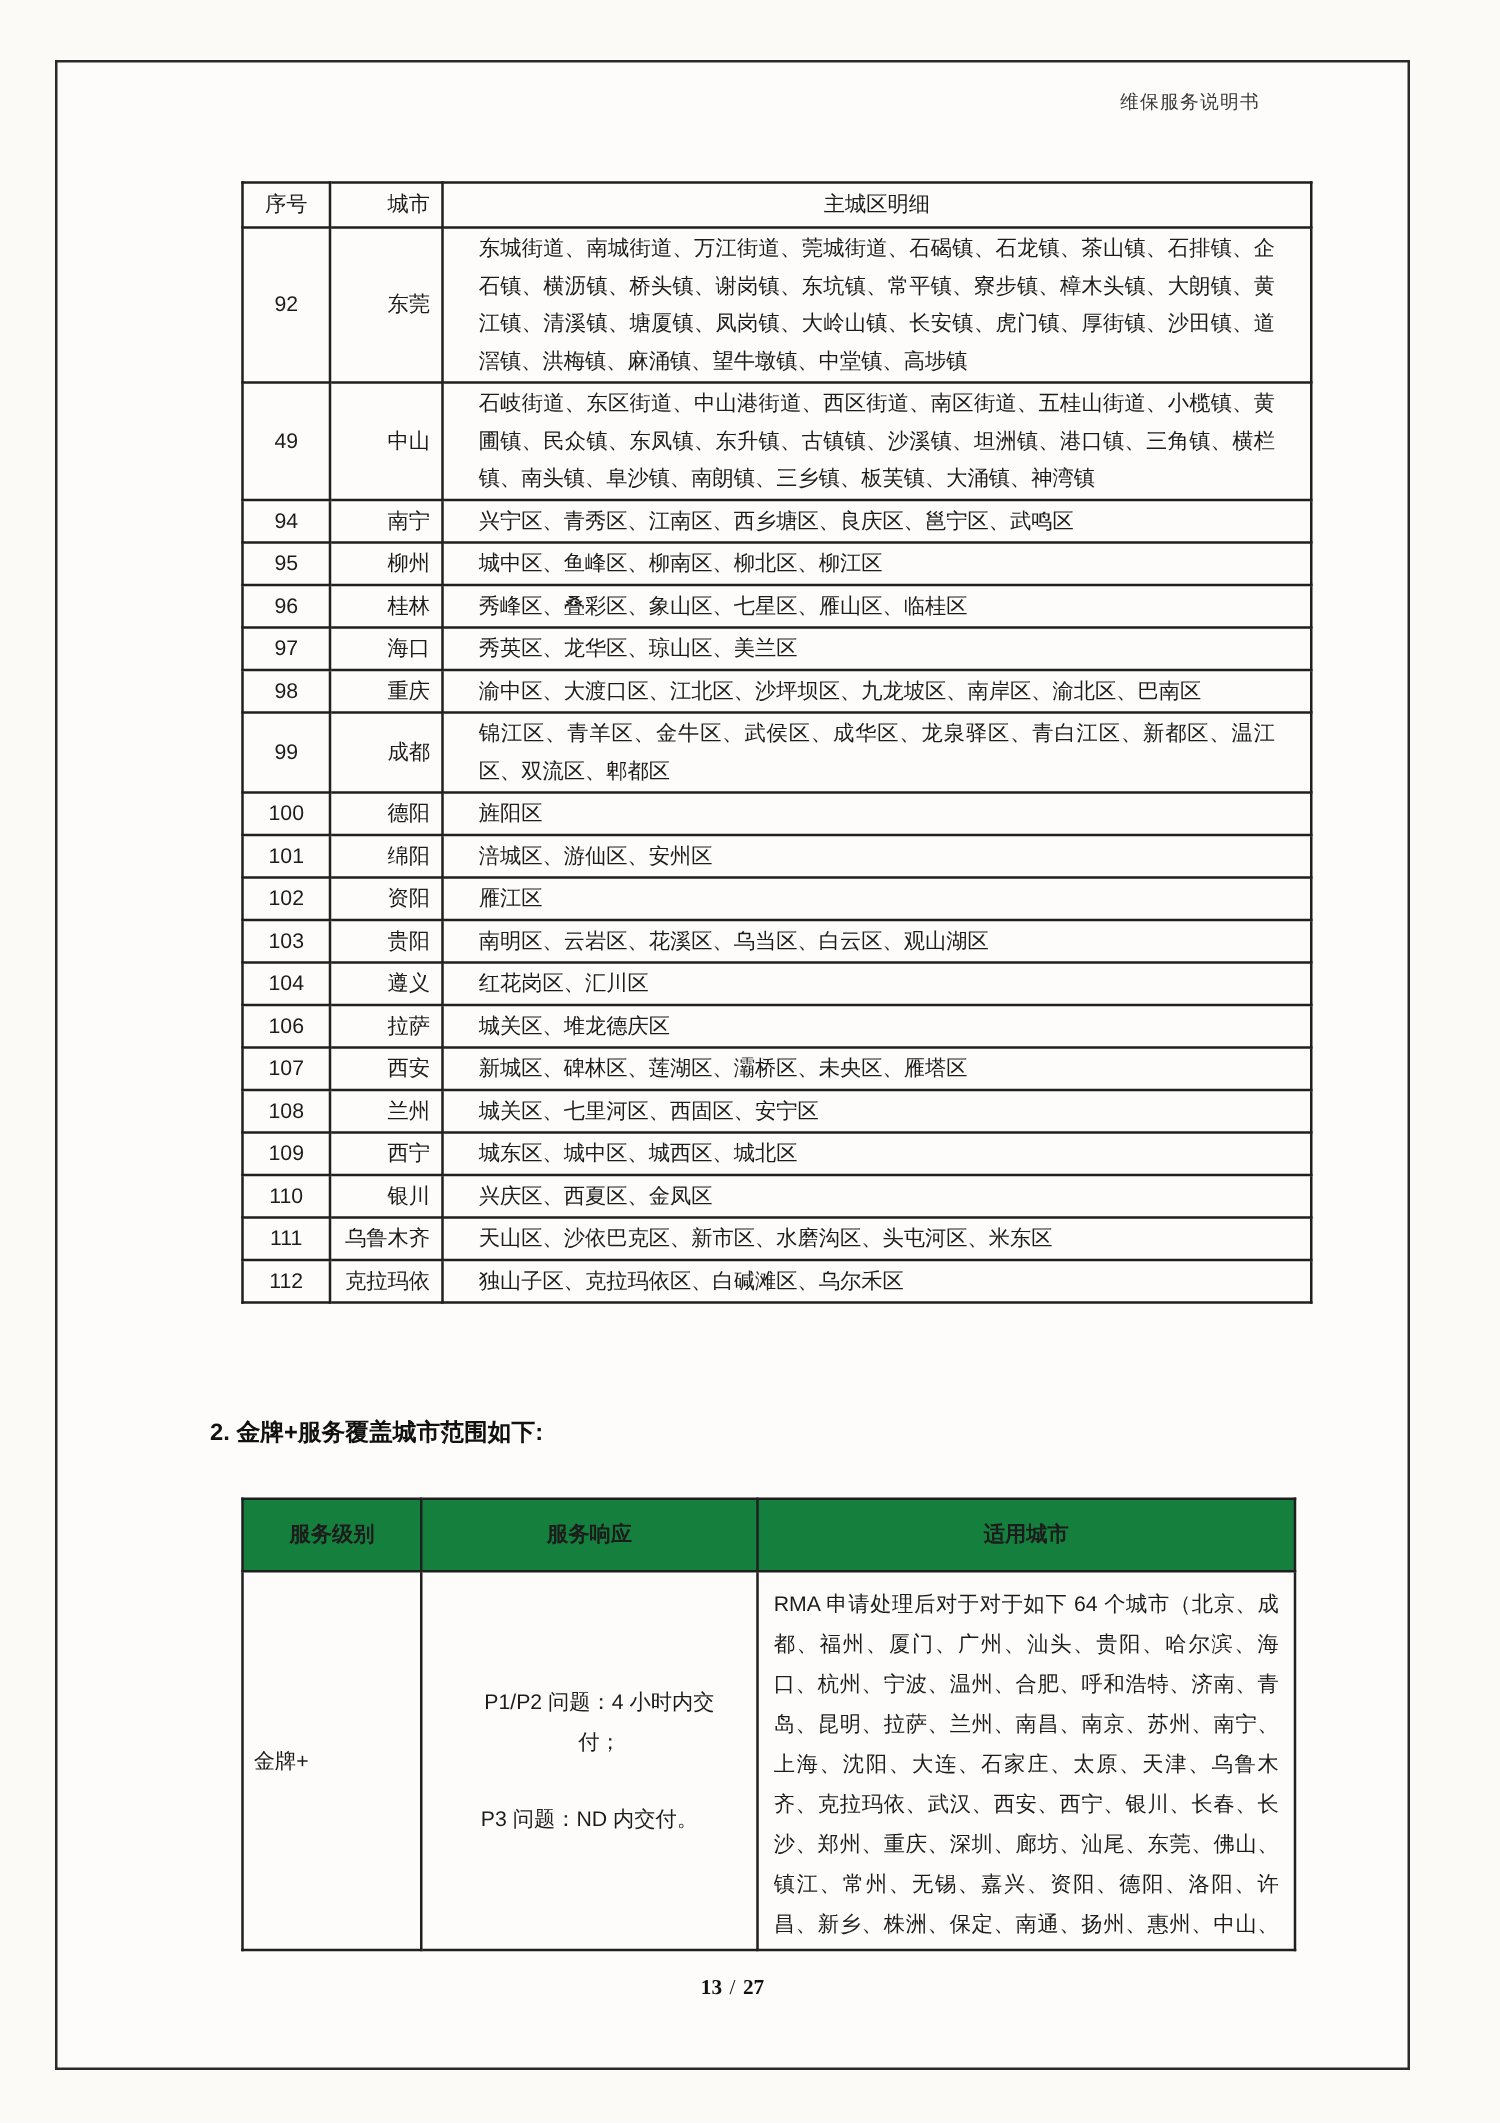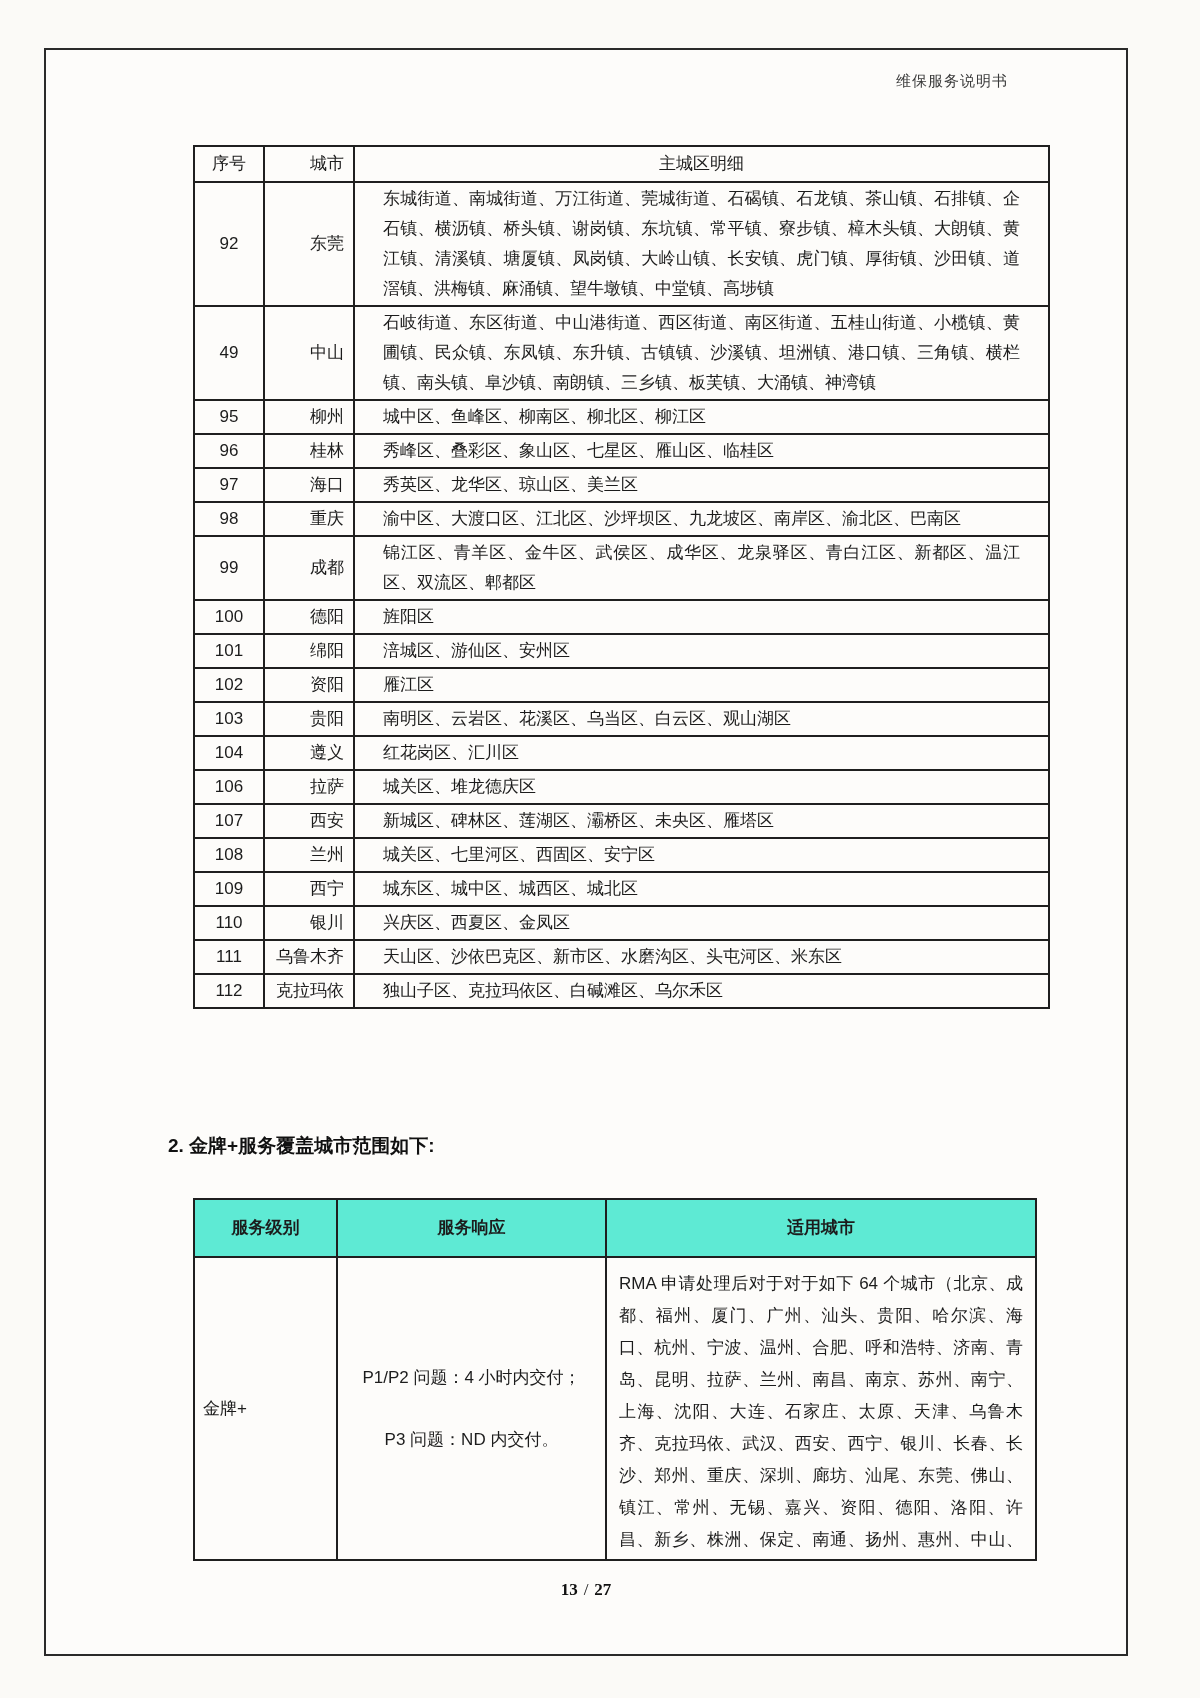--- a/index.html
+++ b/index.html
@@ -39,32 +39,32 @@
   
   .t2{
     position:absolute;left:193px;top:1198px;width:844px;
     border-collapse:collapse;table-layout:fixed;
     font-size:17px;line-height:32px;
   }
   .t2 th,.t2 td{
     border:2px solid #1f1f1f;box-sizing:border-box;
   }
   .t2 th{
-    background:#5eead4;font-weight:bold;text-align:center;
+    background:#15803d;font-weight:bold;text-align:center;
     height:44px;padding:12px;
   }
   .t2 .h-level{width:143px;}
   .t2 .h-resp{width:269px;}
   .t2 .t2-level{
     text-align:left;vertical-align:middle;height:303px;padding:0 8px;
   }
   .t2 .t2-resp{
     text-align:center;vertical-align:middle;padding:0 18px;
   }
-  .t2 .t2-resp p{margin:0 0 30px 0;}
+  .t2 .t2-resp p{margin:0 0 30px 16px;}
   .t2 .t2-resp p:last-child{margin:0;}
   .t2 .t2-cities{
     vertical-align:top;padding:10px 12px 0 12px;
   }
   .t2 .cities-clip{
     height:291px;overflow:hidden;text-align:justify;
   }
   
   .page-footer{
     position:absolute;left:44px;top:1580px;width:1084px;
@@ -96,20 +96,25 @@
     <td class="c-city">东莞</td>
     <td class="c-det">东城街道、南城街道、万江街道、莞城街道、石碣镇、石龙镇、茶山镇、石排镇、企石镇、横沥镇、桥头镇、谢岗镇、东坑镇、常平镇、寮步镇、樟木头镇、大朗镇、黄江镇、清溪镇、塘厦镇、凤岗镇、大岭山镇、长安镇、虎门镇、厚街镇、沙田镇、道滘镇、洪梅镇、麻涌镇、望牛墩镇、中堂镇、高埗镇</td>
   </tr>
 
   <tr>
     <td class="c-no">49</td>
     <td class="c-city">中山</td>
     <td class="c-det">石岐街道、东区街道、中山港街道、西区街道、南区街道、五桂山街道、小榄镇、黄圃镇、民众镇、东凤镇、东升镇、古镇镇、沙溪镇、坦洲镇、港口镇、三角镇、横栏镇、南头镇、阜沙镇、南朗镇、三乡镇、板芙镇、大涌镇、神湾镇</td>
   </tr>
 
+  <tr>
+    <td class="c-no">94</td>
+    <td class="c-city">南宁</td>
+    <td class="c-det">兴宁区、青秀区、江南区、西乡塘区、良庆区、邕宁区、武鸣区</td>
+  </tr>
 
   <tr>
     <td class="c-no">95</td>
     <td class="c-city">柳州</td>
     <td class="c-det">城中区、鱼峰区、柳南区、柳北区、柳江区</td>
   </tr>
 
   <tr>
     <td class="c-no">96</td>
     <td class="c-city">桂林</td>

